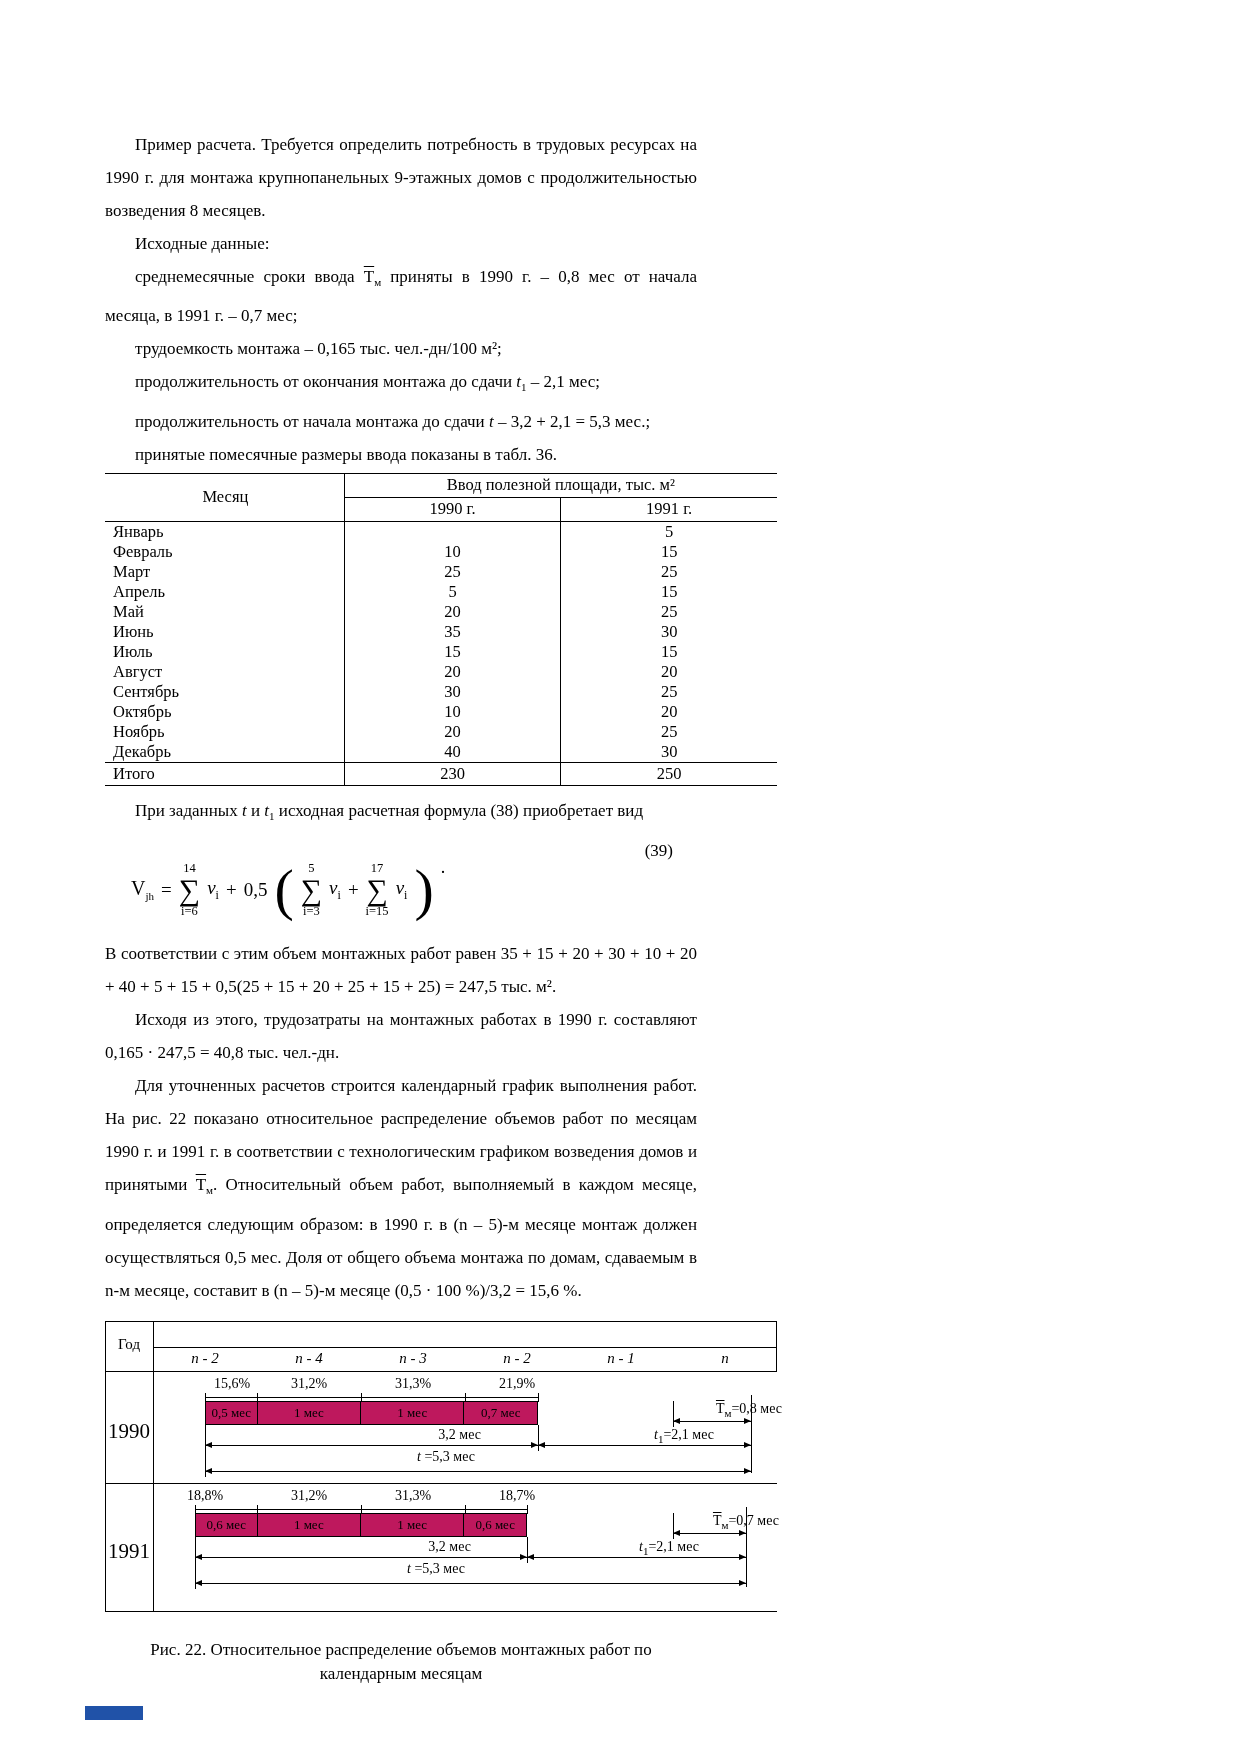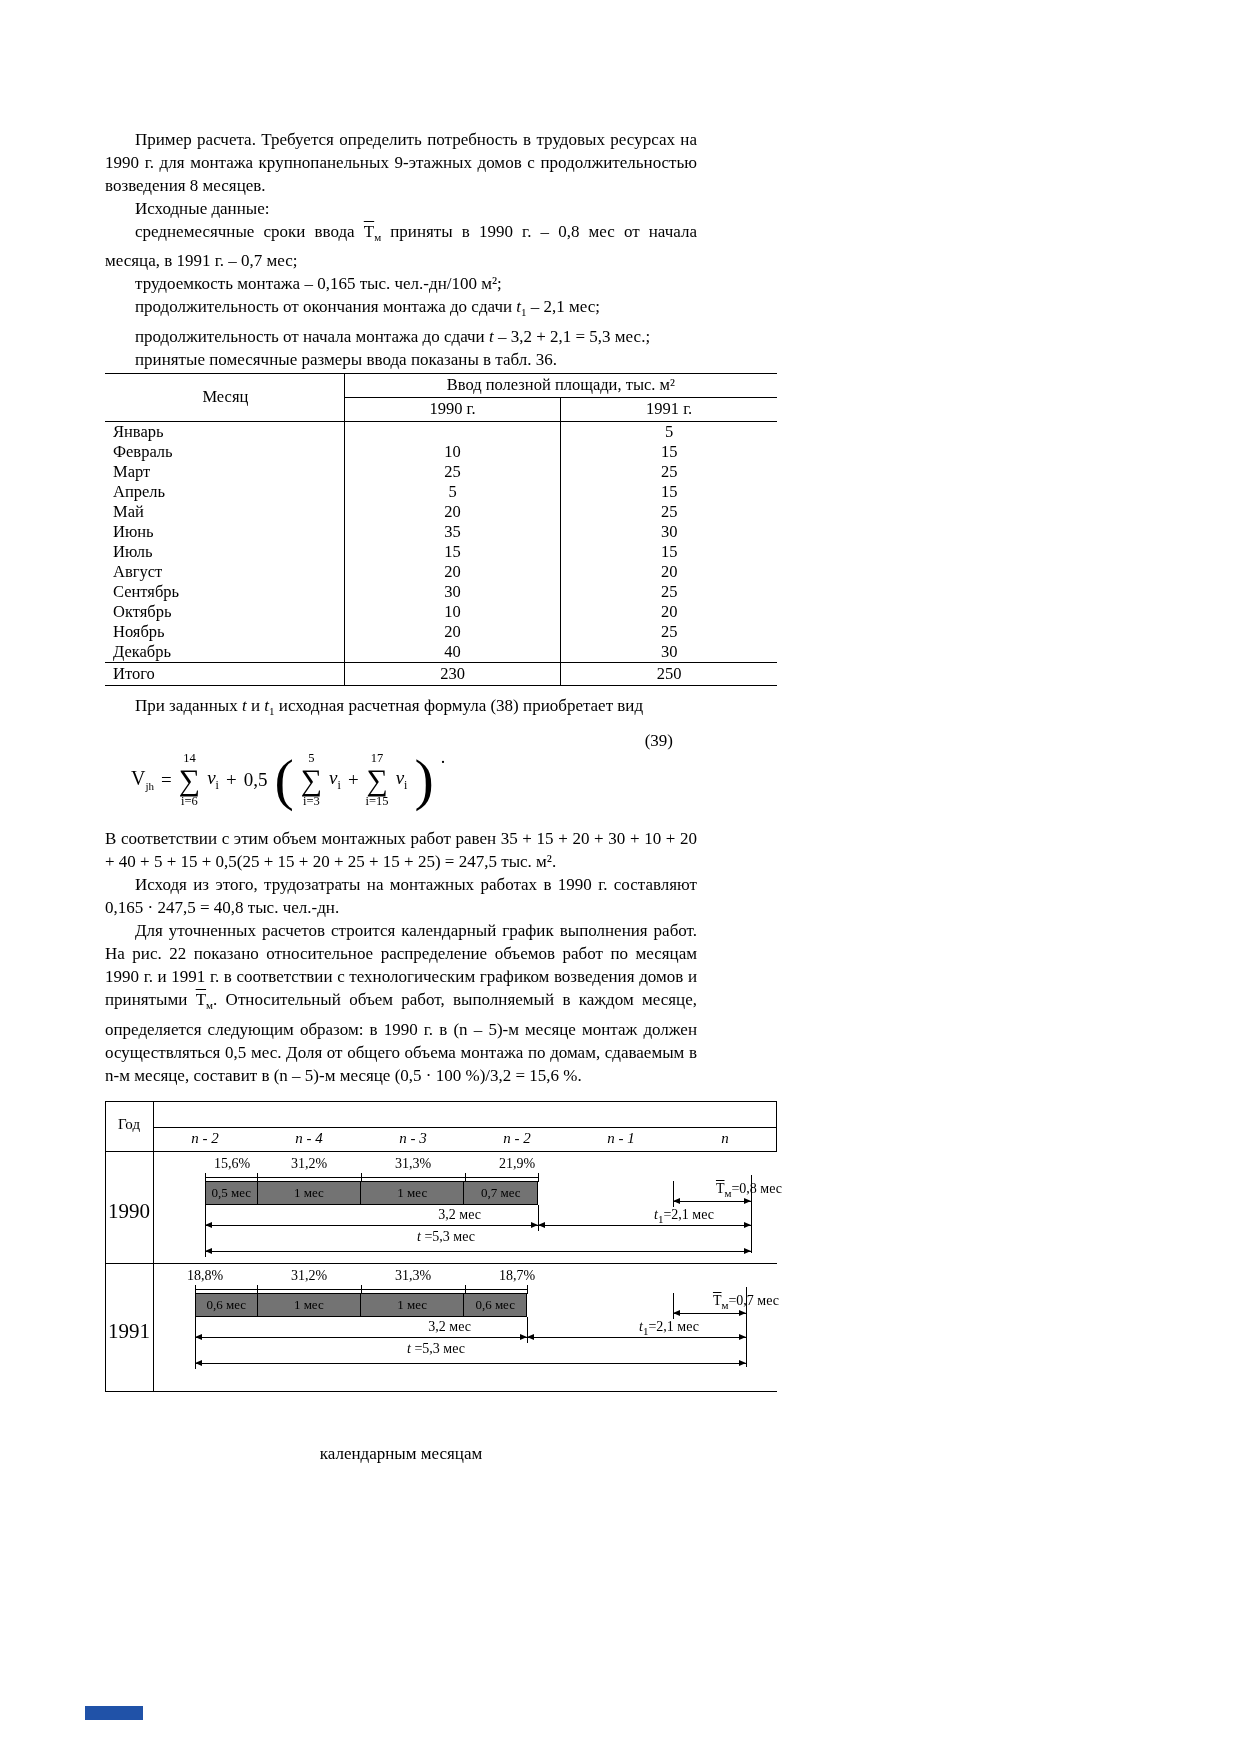--- a/index.html
+++ b/index.html
@@ -1,21 +1,21 @@
 <!DOCTYPE html>
 <html><head>
 <meta charset="utf-8">
 <style>
   html,body { margin:0; padding:0; background:#ffffff; }
   .page {
     position:relative; width:1240px; height:1755px; background:#ffffff;
     font-family:"Liberation Serif", serif; color:#000; overflow:hidden;
   }
   .content { position:absolute; left:105px; top:128px; width:680px; }
-  .para { width:592px; font-size:17px; line-height:23px; text-align:justify; margin:0; }
+  .para { width:592px; font-size:17px; line-height:33px; text-align:justify; margin:0; }
   .ind  { text-indent:30px; }
   .it   { font-style:italic; }
   .ovl  { text-decoration:overline; }
   sub   { font-size:11px; }
 
   
   .t36label { width:592px; text-align:right; font-size:17px; margin-top:6px; }
   table.t36 { border-collapse:collapse; width:672px; margin-top:2px; font-size:16.5px;
               border-top:1.5px solid #000; border-bottom:1.5px solid #000; }
   table.t36 td { padding:0 6px; height:20px; line-height:20px; }
@@ -45,21 +45,21 @@
   .hl  { position:absolute; height:1px; background:#000; }
   .vl  { position:absolute; width:1px;  background:#000; }
   .arr { position:absolute; height:1px; background:#000; }
   .arr::before { content:""; position:absolute; left:0;  top:-3px; border-top:3.5px solid transparent; border-bottom:3.5px solid transparent; border-right:7px solid #000; }
   .arr::after  { content:""; position:absolute; right:0; top:-3px; border-top:3.5px solid transparent; border-bottom:3.5px solid transparent; border-left:7px solid #000; }
   .ftxt { position:absolute; text-align:center; font-size:15px; line-height:16px; }
   .fch  { position:absolute; top:29px; width:104px; text-align:center; font-size:15px; font-style:italic; }
   .fpc  { position:absolute; width:104px; text-align:center; font-size:14px; line-height:16px; }
   .flb  { position:absolute; text-align:right; font-size:14px; line-height:16px; white-space:nowrap; }
   .fyr  { position:absolute; left:0; width:48px; text-align:center; font-size:21px; }
-  .gbar { position:absolute; display:flex; border:1px solid #000; box-sizing:border-box; background:#737373; }
+  .gbar { position:absolute; display:flex; border:1px solid #000; box-sizing:border-box; background:#be185d; }
   .gseg { box-sizing:border-box; border-right:1px solid #000; display:flex; align-items:center; justify-content:center; font-size:13px; white-space:nowrap; }
   .gseg:last-child { border-right:none; }
 
   .caption { width:592px; text-align:center; font-size:17px; line-height:24px; margin-top:26px; }
   .artifact { position:absolute; left:85px; top:1706px; width:58px; height:14px; }
 </style>
 </head>
 <body>
 
 <div class="page">
@@ -266,17 +266,17 @@
       <div class="flb" style="left:226px;top:218px;width:140px">3,2 мес</div>
       <div class="flb" style="left:454px;top:218px;width:140px"><span class="it">t</span><sub>1</sub><span>=2,1 мес</span></div>
       <div class="arr" style="left:90px;top:236px;width:332px"></div>
       <div class="arr" style="left:422px;top:236px;width:219px"></div>
       <div class="vl" style="left:422px;top:216px;height:26px"></div>
       <div class="flb" style="left:220px;top:240px;width:140px"><span class="it">t</span><span> =5,3 мес</span></div>
       <div class="arr" style="left:90px;top:262px;width:551px"></div>
       <div class="vl" style="left:90px;top:216px;height:52px"></div>
     </div>
 
-    <div class="caption"><br><span>календарным месяцам</span></div>
+    <div class="caption"><span>Рис. 22. Относительное распределение объемов монтажных работ по</span><br><span>календарным месяцам</span></div>
   </div>
 
   <div class="artifact" style="background: rgb(32, 82, 168); position: absolute; left: 85px; top: 1706px; width: 58px; height: 14px;"></div>
 </div>
 
 </body></html>

